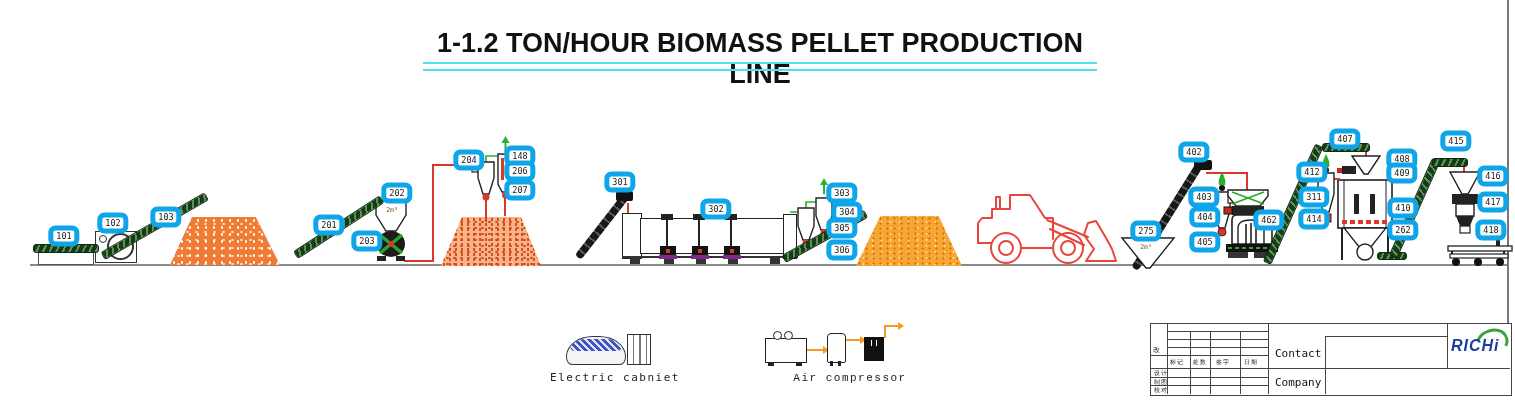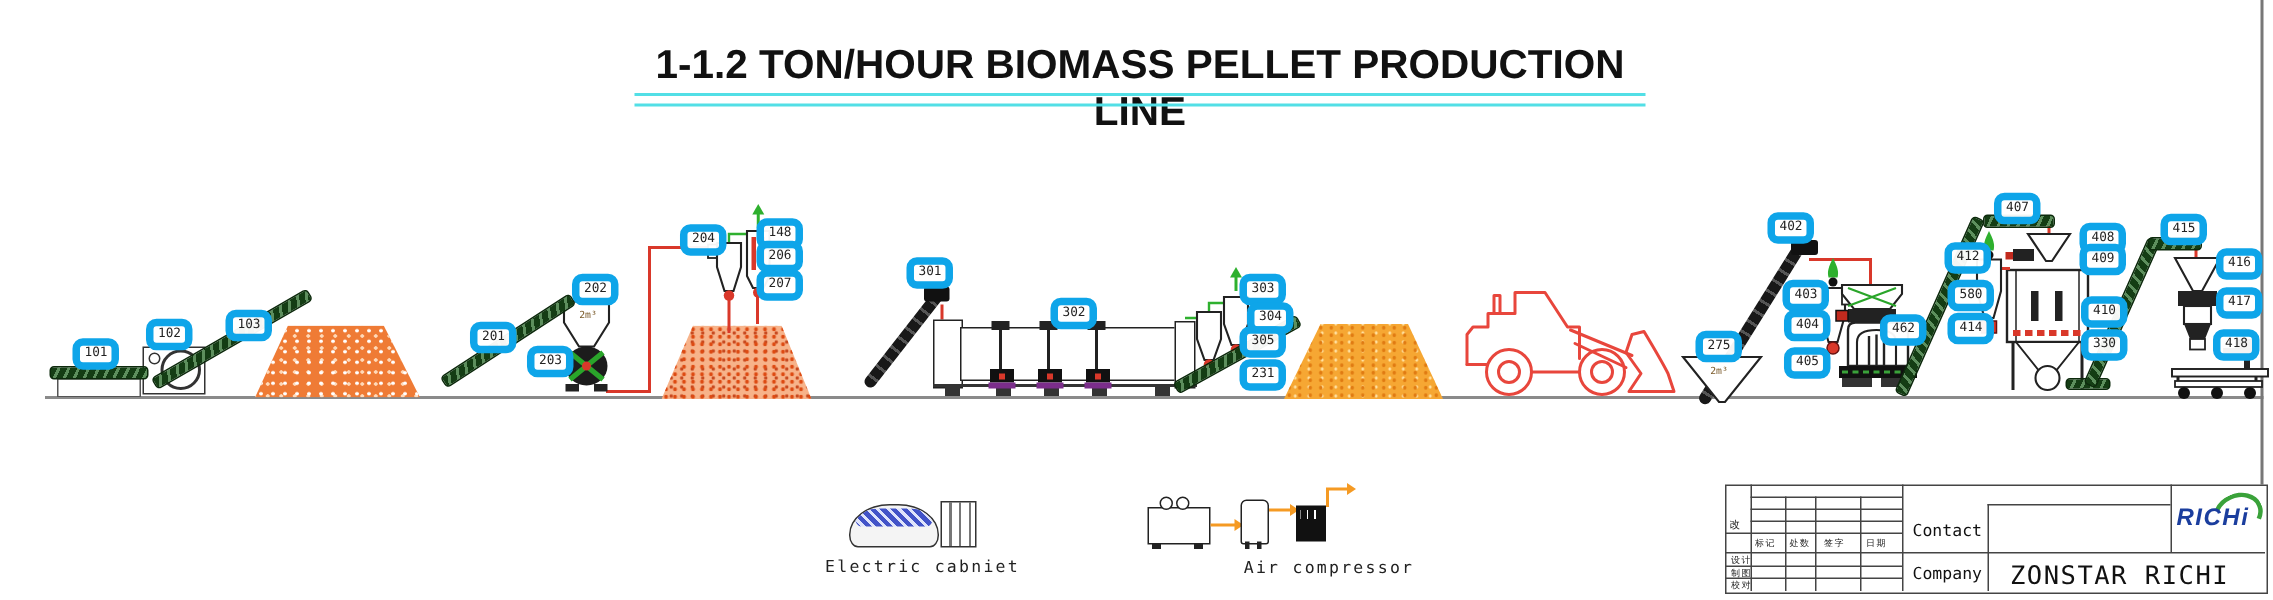--- a/index.html
+++ b/index.html
@@ -234,36 +234,36 @@
   <div class="tag" style="left:367px;top:241px">203</div>
   <div class="tag" style="left:469px;top:160px">204</div>
   <div class="tag" style="left:520px;top:156px">148</div>
   <div class="tag" style="left:520px;top:171px">206</div>
   <div class="tag" style="left:520px;top:190px">207</div>
   <div class="tag" style="left:620px;top:182px">301</div>
   <div class="tag" style="left:716px;top:209px">302</div>
   <div class="tag" style="left:842px;top:193px">303</div>
   <div class="tag" style="left:847px;top:212px">304</div>
   <div class="tag" style="left:842px;top:228px">305</div>
-  <div class="tag" style="left:842px;top:250px">231</div>
+  <div class="tag" style="left:842px;top:250px">306</div>
   <div class="tag" style="left:1146px;top:231px">275</div>
   <div class="tag" style="left:1194px;top:152px">402</div>
   <div class="tag" style="left:1204px;top:197px">403</div>
   <div class="tag" style="left:1205px;top:217px">404</div>
   <div class="tag" style="left:1205px;top:242px">405</div>
   <div class="tag" style="left:1269px;top:220px">462</div>
   <div class="tag" style="left:1345px;top:139px">407</div>
   <div class="tag" style="left:1402px;top:159px">408</div>
   <div class="tag" style="left:1402px;top:173px">409</div>
   <div class="tag" style="left:1403px;top:208px">410</div>
-  <div class="tag" style="left:1403px;top:230px">330</div>
+  <div class="tag" style="left:1403px;top:230px">262</div>
   <div class="tag" style="left:1312px;top:172px">412</div>
-  <div class="tag" style="left:1314px;top:197px">580</div>
+  <div class="tag" style="left:1314px;top:197px">311</div>
   <div class="tag" style="left:1314px;top:219px">414</div>
-  <div class="tag" style="left:1456px;top:153px">415</div>
+  <div class="tag" style="left:1456px;top:141px">415</div>
   <div class="tag" style="left:1493px;top:176px">416</div>
   <div class="tag" style="left:1493px;top:202px">417</div>
   <div class="tag" style="left:1491px;top:230px">418</div>
 
   <div class="abs" style="left:566px;top:336px;width:58px;height:27px;border:1.5px solid #333;background:#f4f4f4;
               border-radius:45% 45% 6px 6px / 70% 70% 8px 8px;overflow:hidden;z-index:14;">
     <div style="position:absolute;left:3px;right:3px;top:2px;height:12px;border-radius:inherit;
                 background:repeating-linear-gradient(45deg,#4253c8 0 3px,#dfe4fb 3px 5px);"></div>
   </div>
   <div class="abs" style="left:627px;top:334px;width:22px;height:29px;border:1.5px solid #333;z-index:14;
@@ -281,21 +281,21 @@
   <div class="abs" style="left:830px;top:361px;width:3px;height:5px;background:#222;z-index:14;"></div>
   <div class="abs" style="left:838px;top:361px;width:3px;height:5px;background:#222;z-index:14;"></div>
   <div class="abs" style="left:846px;top:339px;width:16px;height:2px;background:#f59a23;z-index:14;"></div>
   <div class="abs" style="left:860px;top:336px;width:0;height:0;border-left:6px solid #f59a23;border-top:4px solid transparent;border-bottom:4px solid transparent;z-index:14;"></div>
   <div class="abs" style="left:864px;top:337px;width:20px;height:24px;background:#111;z-index:14;">
     <div style="position:absolute;left:3px;top:3px;width:14px;height:6px;background:repeating-linear-gradient(90deg,#111 0 4px,#fff 4px 5px);"></div>
   </div>
   <div class="abs" style="left:884px;top:326px;width:2px;height:12px;background:#f59a23;z-index:14;"></div>
   <div class="abs" style="left:884px;top:325px;width:16px;height:2px;background:#f59a23;z-index:14;"></div>
   <div class="abs" style="left:898px;top:322px;width:0;height:0;border-left:6px solid #f59a23;border-top:4px solid transparent;border-bottom:4px solid transparent;z-index:14;"></div>
-  <div class="legend-label" style="left:886px;top:372px;">Air compressor</div>
+  <div class="legend-label" style="left:850px;top:372px;font-family:Liberation Mono, monospace;">Air compressor</div>
 
   <div class="abs" style="left:1150px;top:323px;width:360px;height:71px;border:1.5px solid #444;background:#fff;z-index:21;"></div>
   <div class="tbline" style="left:1167px;top:323px;width:1px;height:71px;"></div>
   <div class="tbline" style="left:1190px;top:331px;width:1px;height:63px;"></div>
   <div class="tbline" style="left:1210px;top:331px;width:1px;height:63px;"></div>
   <div class="tbline" style="left:1240px;top:331px;width:1px;height:63px;"></div>
   <div class="tbline" style="left:1268px;top:323px;width:1px;height:71px;"></div>
   <div class="tbline" style="left:1325px;top:336px;width:1px;height:58px;"></div>
   <div class="tbline" style="left:1447px;top:323px;width:1px;height:45px;"></div>
   <div class="tbline" style="left:1167px;top:331px;width:101px;height:1px;"></div>
@@ -310,21 +310,20 @@
   <div class="tbtxt cjk" style="left:1153px;top:345px;font-size:7px;">改</div>
   <div class="tbtxt cjk" style="left:1170px;top:358px;">标记</div>
   <div class="tbtxt cjk" style="left:1193px;top:358px;">处数</div>
   <div class="tbtxt cjk" style="left:1216px;top:358px;">签字</div>
   <div class="tbtxt cjk" style="left:1244px;top:358px;">日期</div>
   <div class="tbtxt cjk" style="left:1154px;top:369px;">设计</div>
   <div class="tbtxt cjk" style="left:1154px;top:378px;">制图</div>
   <div class="tbtxt cjk" style="left:1154px;top:386px;">校对</div>
   <div class="tbtxt" style="left:1275px;top:347px;font-size:11px;">Contact</div>
   <div class="tbtxt" style="left:1275px;top:376px;font-size:11px;">Company</div>
-  <div class="tbtxt" style="left:1340px;top:374px;font-size:17px;letter-spacing:1px;">ZONSTAR RICHI</div>
   <div class="abs" style="left:1449px;top:325px;width:59px;height:41px;z-index:24;text-align:center;">
     <div style="position:absolute;left:26px;top:4px;width:28px;height:22px;border:3px solid #3aa23a;
                 border-radius:50%;border-left-color:transparent;border-bottom-color:transparent;transform:rotate(-25deg);"></div>
     <div style="position:absolute;left:2px;top:12px;font-family:'Liberation Sans',sans-serif;
                 font-weight:bold;font-style:italic;font-size:16px;color:#1b3e9e;letter-spacing:1px;">RICHi</div>
   </div>
 
 </div>
 
 </body></html>

